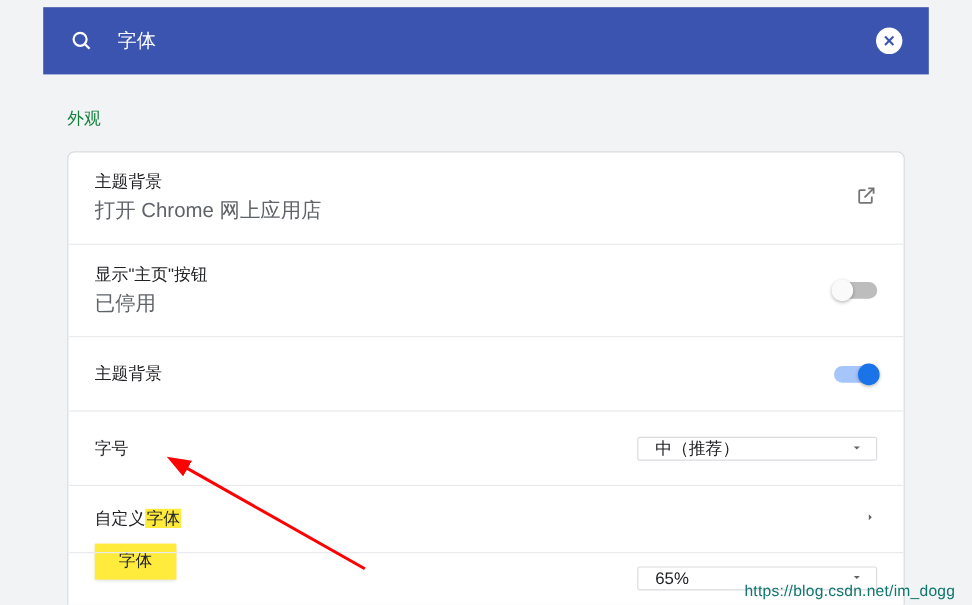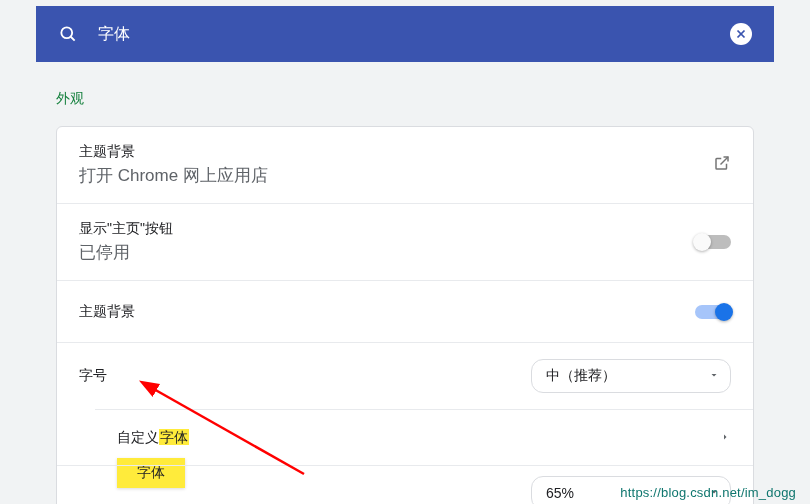--- a/index.html
+++ b/index.html
@@ -64,30 +64,30 @@
     position: absolute; width: 18px; height: 18px; border-radius: 50%;
     top: -2px; box-shadow: 0 1px 3px rgba(0,0,0,0.3);
   }
   .toggle.off { background: #bdbdbd; }
   .toggle.off .toggle-knob { left: -2px; background: #fafafa; }
   .toggle.on { background: #a6c5fa; }
   .toggle.on .toggle-knob { right: -2px; background: #1a73e8; }
 
   .select {
     border: 1px solid #dadce0;
-    height: 34px;
+    height: 20px;
     min-width: 200px;
     display: flex;
     align-items: center;
     justify-content: space-between;
     padding: 0 10px 0 14px;
     font-size: 14px;
     color: #202124;
     cursor: pointer;
-    border-radius: 12px;
+    border-radius: 2px;
   }
   .select .arrow-down { color: #5f6368; }
 
   .chevron-right { color: #5f6368; }
 
   .highlight { background: #ffeb3b; padding: 0 1px; }
   .tooltip {
     position: absolute;
     background: #ffeb3b;
     padding: 6px 20px;
@@ -178,21 +178,21 @@
       <div class="select">
         <span>中（推荐）</span>
         <span class="arrow-down">
           <svg viewBox="0 0 24 24" width="12" height="12" fill="currentColor">
               <path d="M7 10l5 5 5-5z"></path>
             </svg>
         </span>
       </div>
     </div>
 
-    <div class="row" style="min-height:56px;margin-left:38px;">
+    <div class="row" style="min-height:56px;">
       <div class="row-left">
         <div class="row-title">
           <span>自定义</span><span class="highlight">字体</span>
         </div>
       </div>
       <span class="chevron-right">
         <svg viewBox="0 0 24 24" width="12" height="12" fill="currentColor">
             <path d="M10 7l5 5-5 5z"></path>
           </svg>
       </span>

